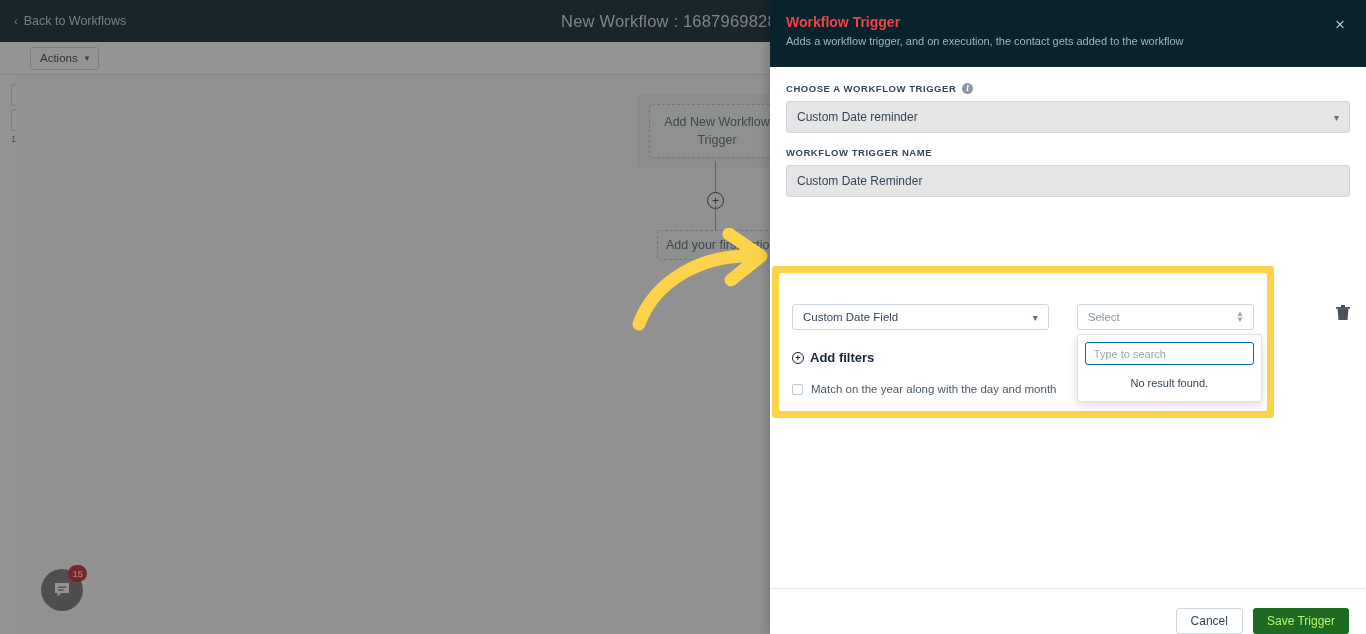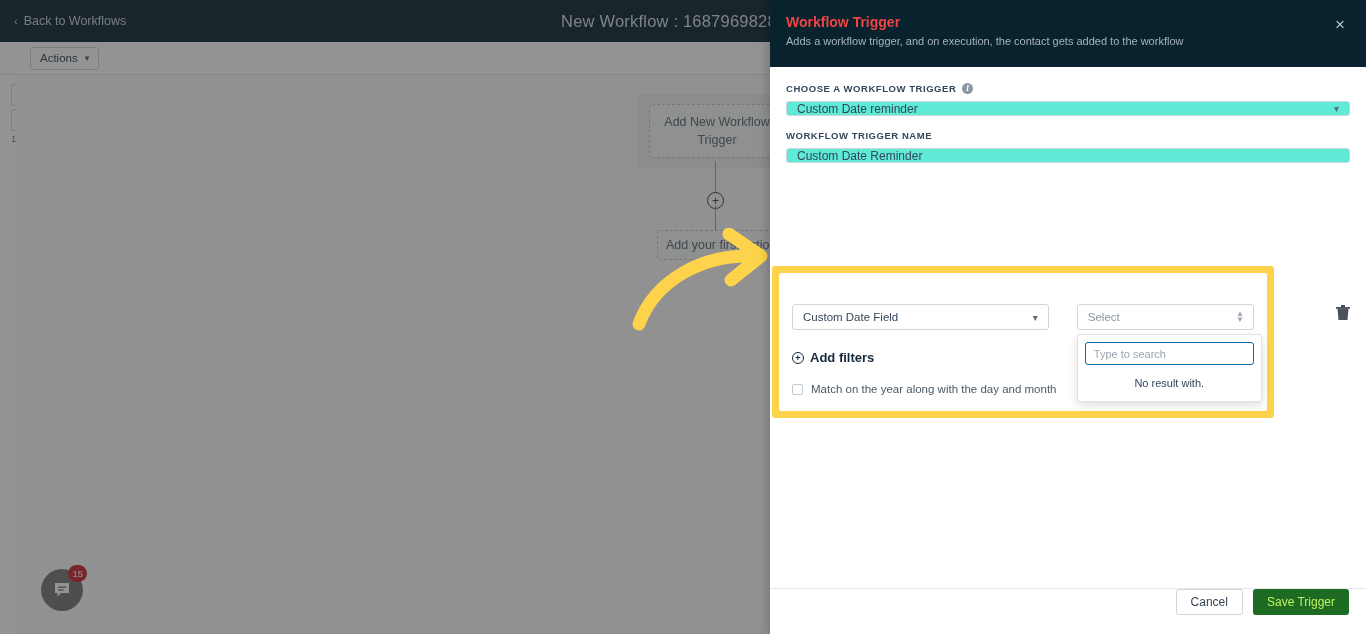--- a/index.html
+++ b/index.html
@@ -118,22 +118,22 @@
     color: #33475b; text-transform: uppercase; margin-bottom: 7px;
     display: flex; align-items: center; gap: 6px;
   }
   .info-dot {
     width: 11px; height: 11px; border-radius: 50%; background: #8a97a3;
     color: #fff; font-size: 8px; font-style: italic; font-weight: 700;
     display: inline-flex; align-items: center; justify-content: center;
     font-family: "Liberation Serif", serif;
   }
   .sel, .txt {
-    width: 100%; height: 15px; border: 1px solid #cfd6dd; border-radius: 3px;
-    background: #5eead4; font-size: 12px; color: #33475b;
+    width: 100%; height: 32px; border: 1px solid #cfd6dd; border-radius: 3px;
+    background: #e5e5e5; font-size: 12px; color: #33475b;
     display: flex; align-items: center; padding: 0 10px; position: relative;
   }
   .sel .caret { position: absolute; right: 10px; font-size: 10px; color: #5b6b7a; }
   .row-gap { margin-bottom: 14px; }
 
   
   .hl-box {
     position: absolute; left: 2px; top: 199px; width: 502px; height: 152px;
     background: #fcd34a; border-radius: 3px; padding: 7px;
   }
@@ -168,21 +168,21 @@
   .addf { display: flex; align-items: center; gap: 6px; margin-top: 20px; font-size: 13px; color: #17293a; font-weight: 600; }
   .plus-sm { width: 12px; height: 12px; border: 1.2px solid #17293a; border-radius: 50%; font-size: 9px; line-height: 10px; text-align: center; }
   .chk-row { display: flex; align-items: center; gap: 8px; margin-top: 18px; font-size: 11.5px; color: #4a5a68; }
   .chk { width: 11px; height: 11px; border: 1px solid #c3cbd3; border-radius: 2px; background: #fff; }
 
   .trash { position: absolute; right: 16px; top: 238px; width: 14px; height: 16px; color: #4a5158; font-size: 14px; }
 
   .panel-foot {
     position: absolute; left: 0; bottom: 0; width: 596px; height: 46px;
     background: #fff; border-top: 1px solid #e6e9ec;
-    display: flex; align-items: flex-start; justify-content: flex-end; gap: 10px; padding-right: 17px;
+    display: flex; align-items: flex-end; justify-content: flex-end; gap: 10px; padding-right: 17px;
   }
   .btn-cancel { height: 26px; padding: 0 14px; border: 1px solid #cfd6dd; border-radius: 3px; background: #fff; font-size: 12px; color: #33475b; display: flex; align-items: center; }
   .btn-save { height: 26px; padding: 0 14px; border-radius: 3px; background: #1d6b22; color: #bef264; font-size: 12px; display: flex; align-items: center; }
 
   
   .arrow-svg { position: absolute; left: 625px; top: 228px; width: 150px; height: 110px; pointer-events: none; }
 </style>
 </head>
 <body>
 
@@ -295,21 +295,21 @@
                 <span>Select</span>
                 <span class="spin">
                   <span>▲</span>
                     <span>▼</span>
                 </span>
               </div>
               <div class="dropdown">
                 <div class="dd-search">
                   <span>Type to search</span>
                 </div>
-                <div class="dd-empty">No result with.</div>
+                <div class="dd-empty">No result found.</div>
               </div>
             </div>
           </div>
 
           <div class="addf">
             <span class="plus-sm">+</span>
             <span>Add filters</span>
           </div>
 
           <div class="chk-row">

